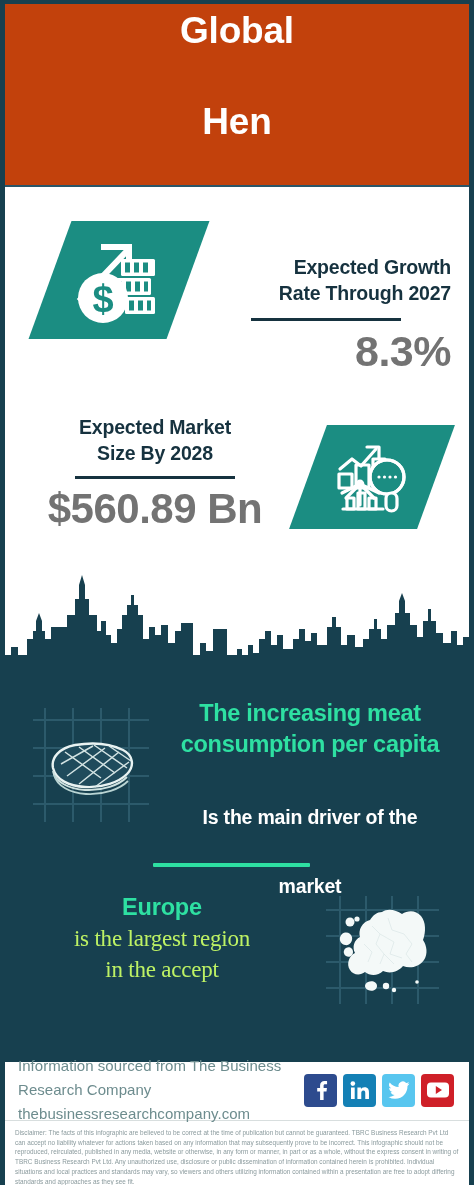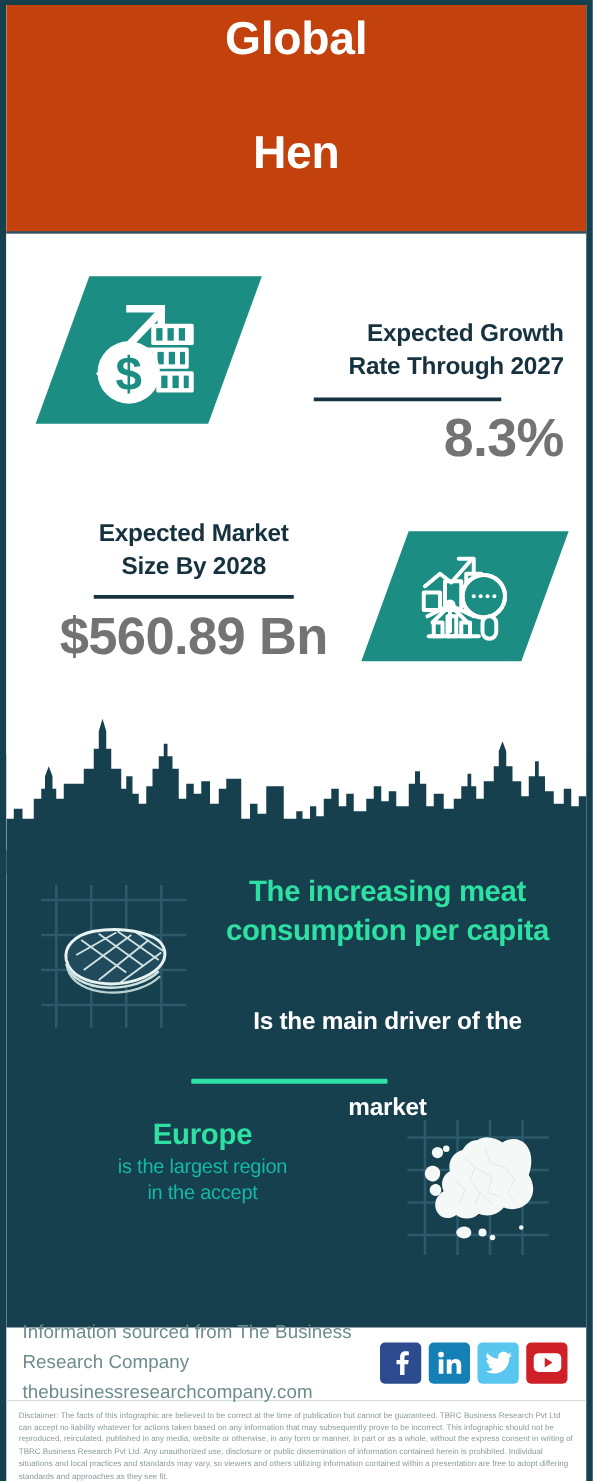--- a/index.html
+++ b/index.html
@@ -212,25 +212,26 @@
     text-align: center;
   }
   .region-name {
     font-size: 23.5px;
     font-weight: bold;
     color: #2ee0a2;
     line-height: 1.3;
     letter-spacing: -0.2px;
   }
   .region-sub {
-    font-size: 16px;
+    font-size: 23px;
     font-weight: normal;
-    color: #14b8a6;
+    color: #bef264;
     line-height: 1.35;
     letter-spacing: -0.2px;
+    font-family: Liberation Serif, serif;
   }
   .region-icon { left: 315px; top: 2px; width: 125px; height: 120px; }
 
   
   .footer {
     position: absolute;
     left: 0; right: 0;
     bottom: 0;
     height: 123px;
     background: #ffffff;

